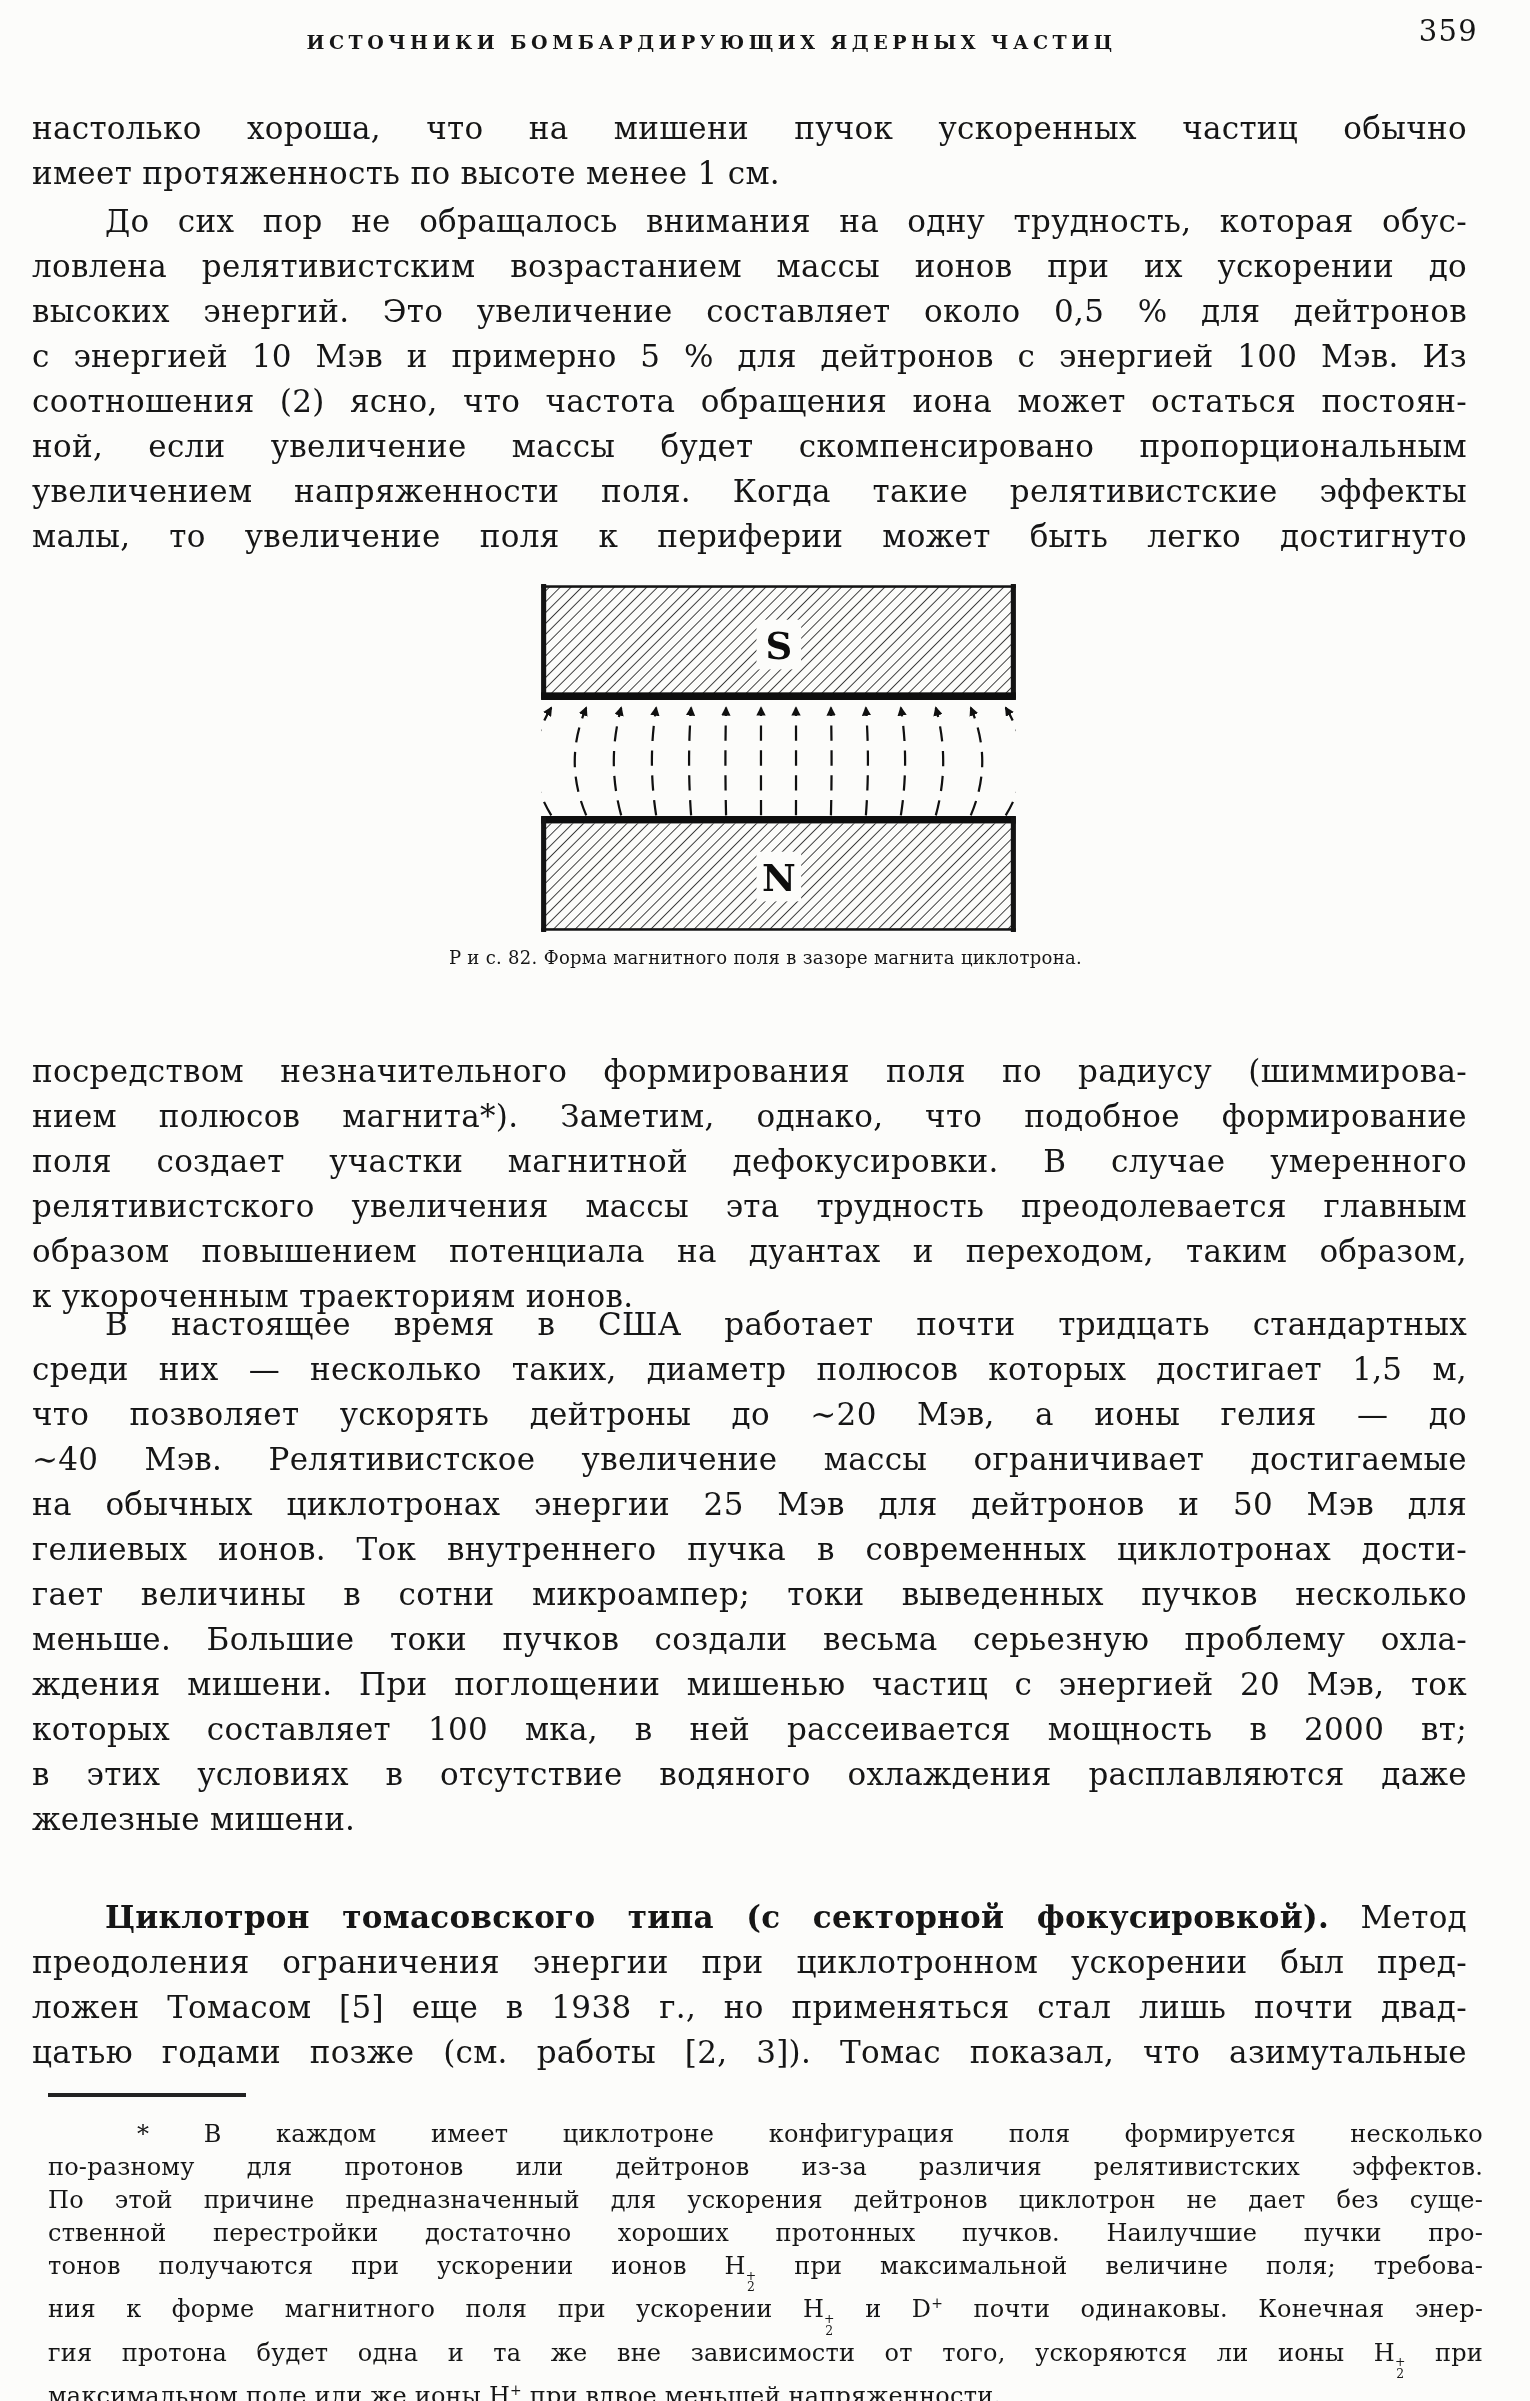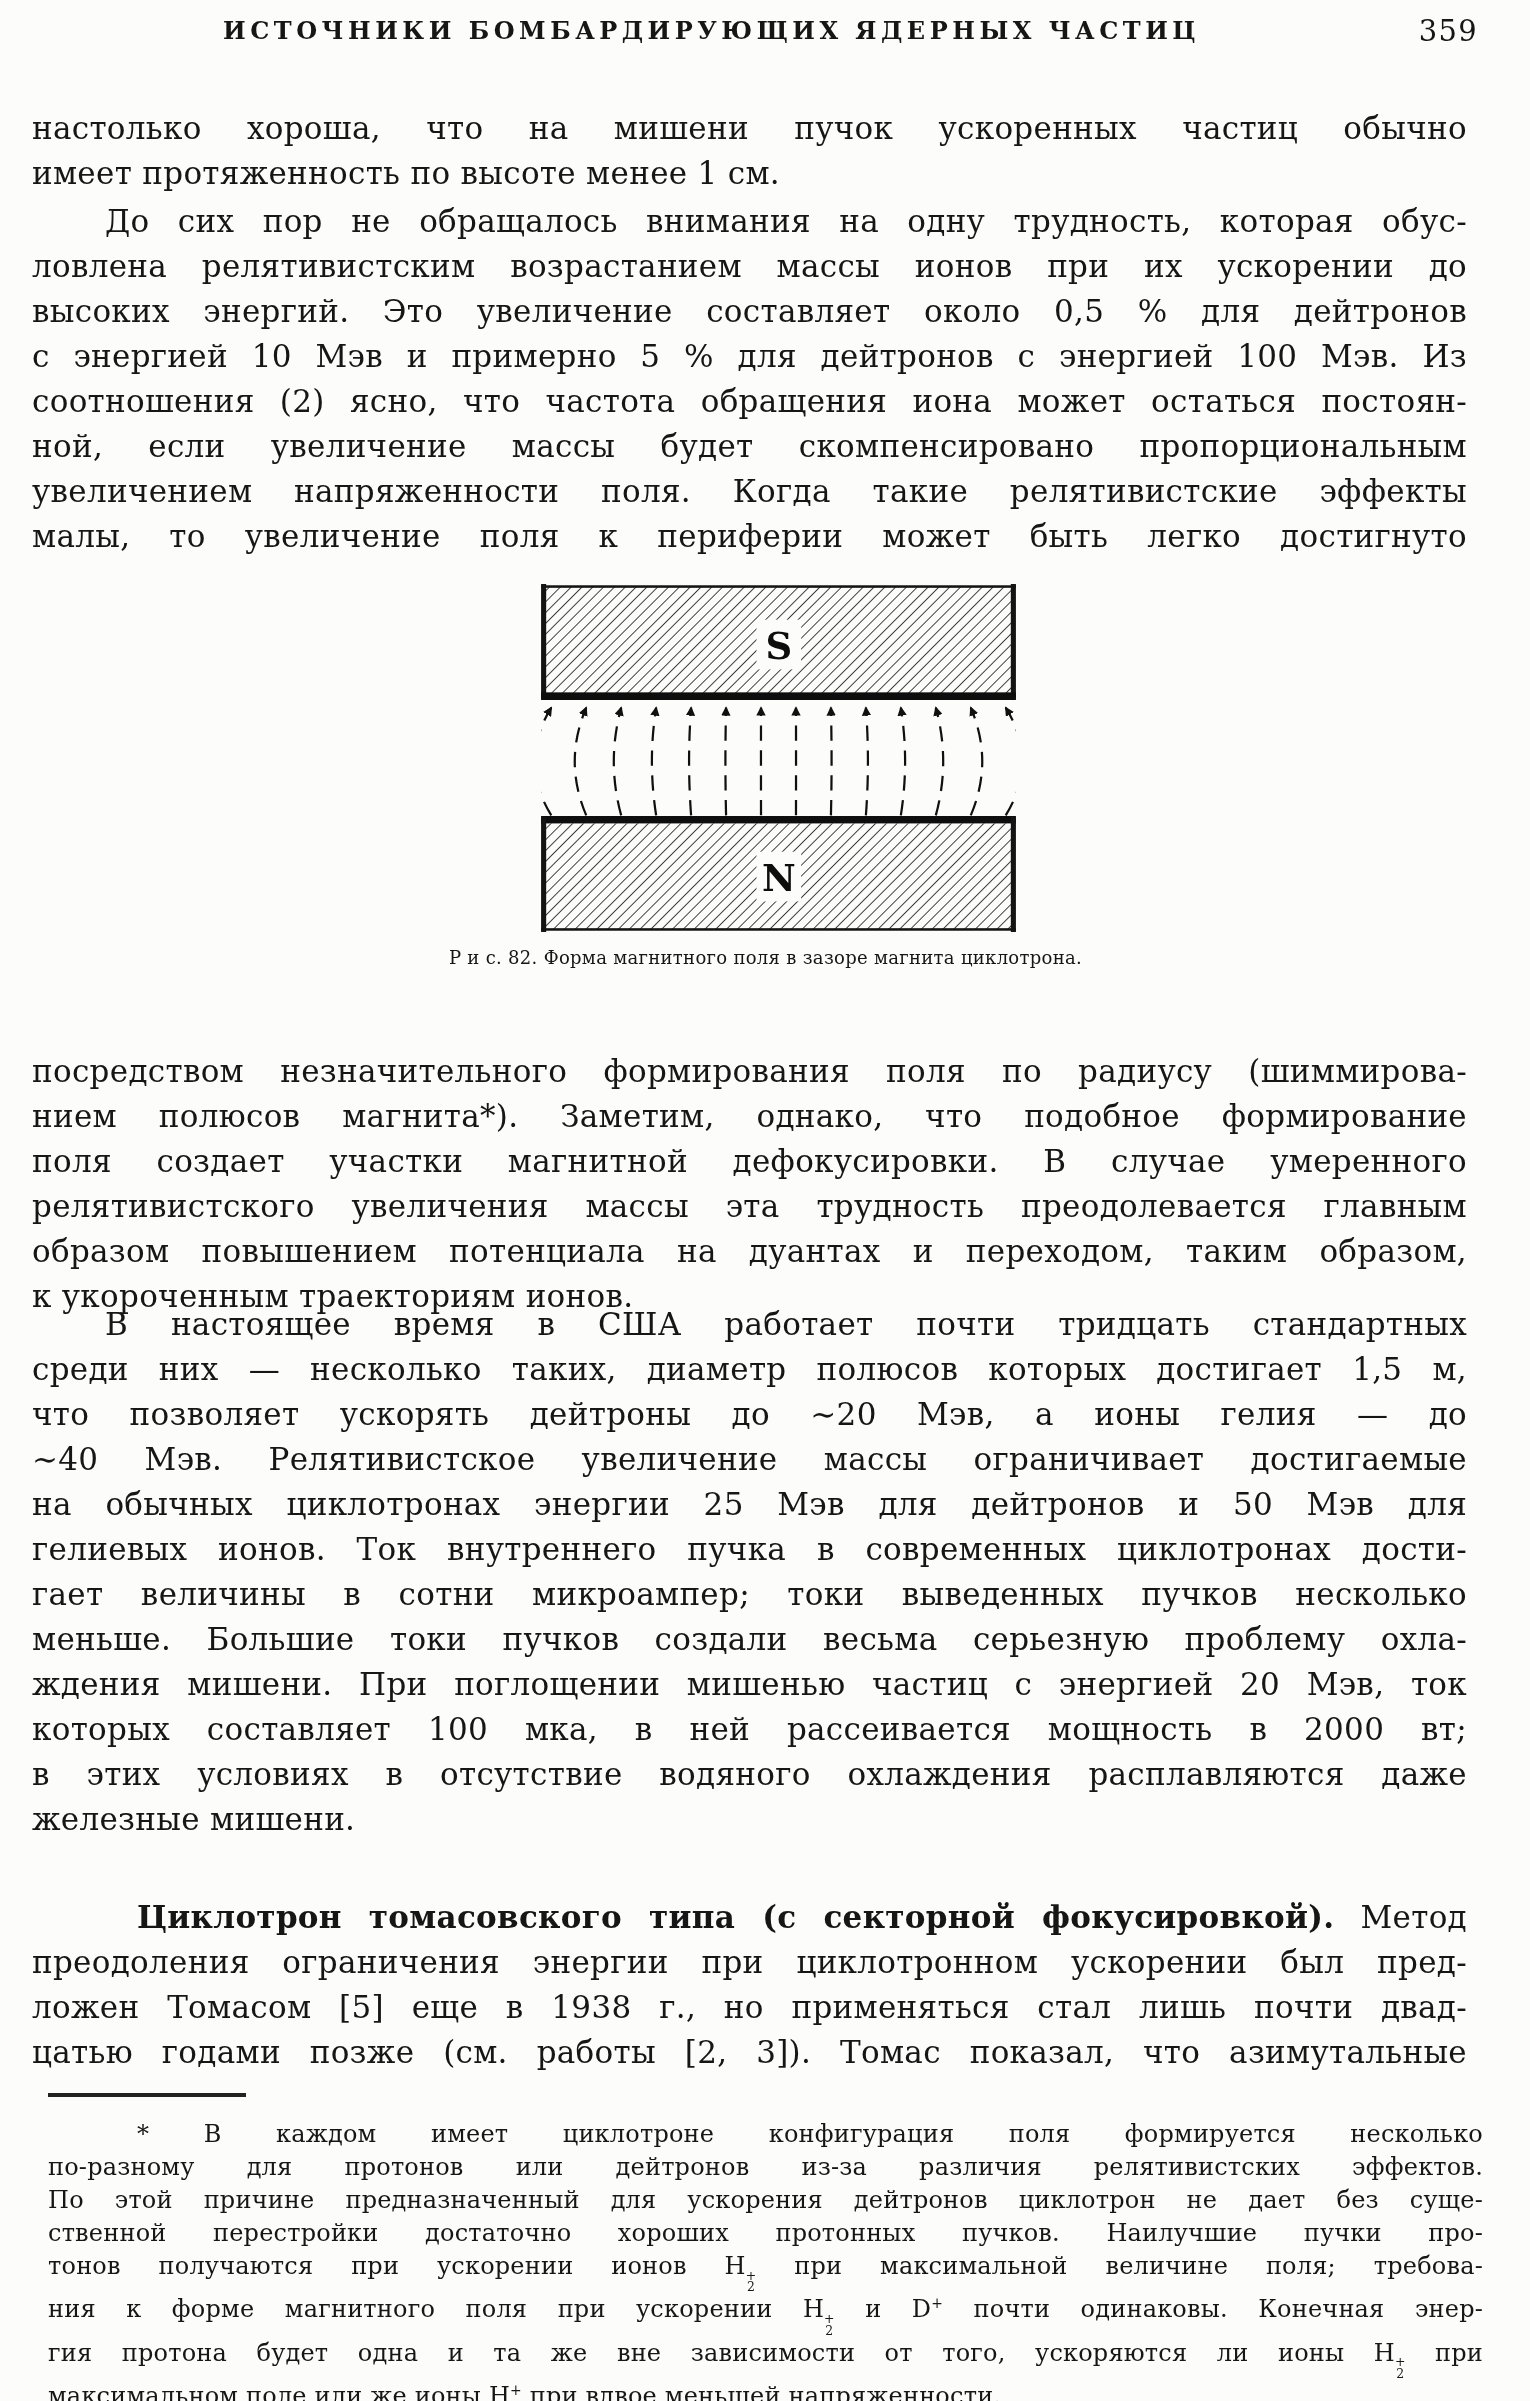--- a/index.html
+++ b/index.html
@@ -6,38 +6,38 @@
   .page{
     position:relative;
     width:1530px;height:2401px;
     background:#fcfcfa;
     color:#161616;
     font-family:"DejaVu Serif","Liberation Serif",serif;
     overflow:hidden;
   }
   .header{position:absolute;left:48px;top:15.3px;width:1435px;height:38px;}
   .header-title{
-    position:absolute;left:0;right:108px;top:1px;
+    position:absolute;left:0;right:108px;top:16px;
     text-align:center;
-    font-size:24px;font-weight:bold;letter-spacing:4.5px;
+    font-size:19px;font-weight:bold;letter-spacing:4.5px;
     white-space:nowrap;
   }
   .page-number{
     position:absolute;right:5.1px;top:-1.3px;
     font-size:29px;letter-spacing:1.3px;
   }
   .body-par{
     position:absolute;left:32px;width:1435px;
     font-size:31px;line-height:45px;letter-spacing:0.3px;
   }
   .tline{text-align:justify;text-align-last:justify;}
   .tline.last{text-align-last:left;}
   .indent .tline:first-child{text-indent:73px;}
   .i{}
-  .b{font-weight:bold;margin-left:32px;}
+  .b{font-weight:bold;}
   .sup{vertical-align:super;font-size:0.58em;line-height:0;}
   .stk{
     display:inline-flex;flex-direction:column;align-items:center;
     vertical-align:-0.45em;font-size:0.52em;line-height:0.95;
   }
   .figure-wrap{position:absolute;left:541px;top:584px;width:475px;height:348px;}
   .fline{fill:none;stroke:#101010;stroke-width:3.5;stroke-dasharray:24 15;}
   .figure-caption{
     position:absolute;left:48px;top:947px;width:1435px;
     text-align:center;font-size:18px;letter-spacing:0.3px;

